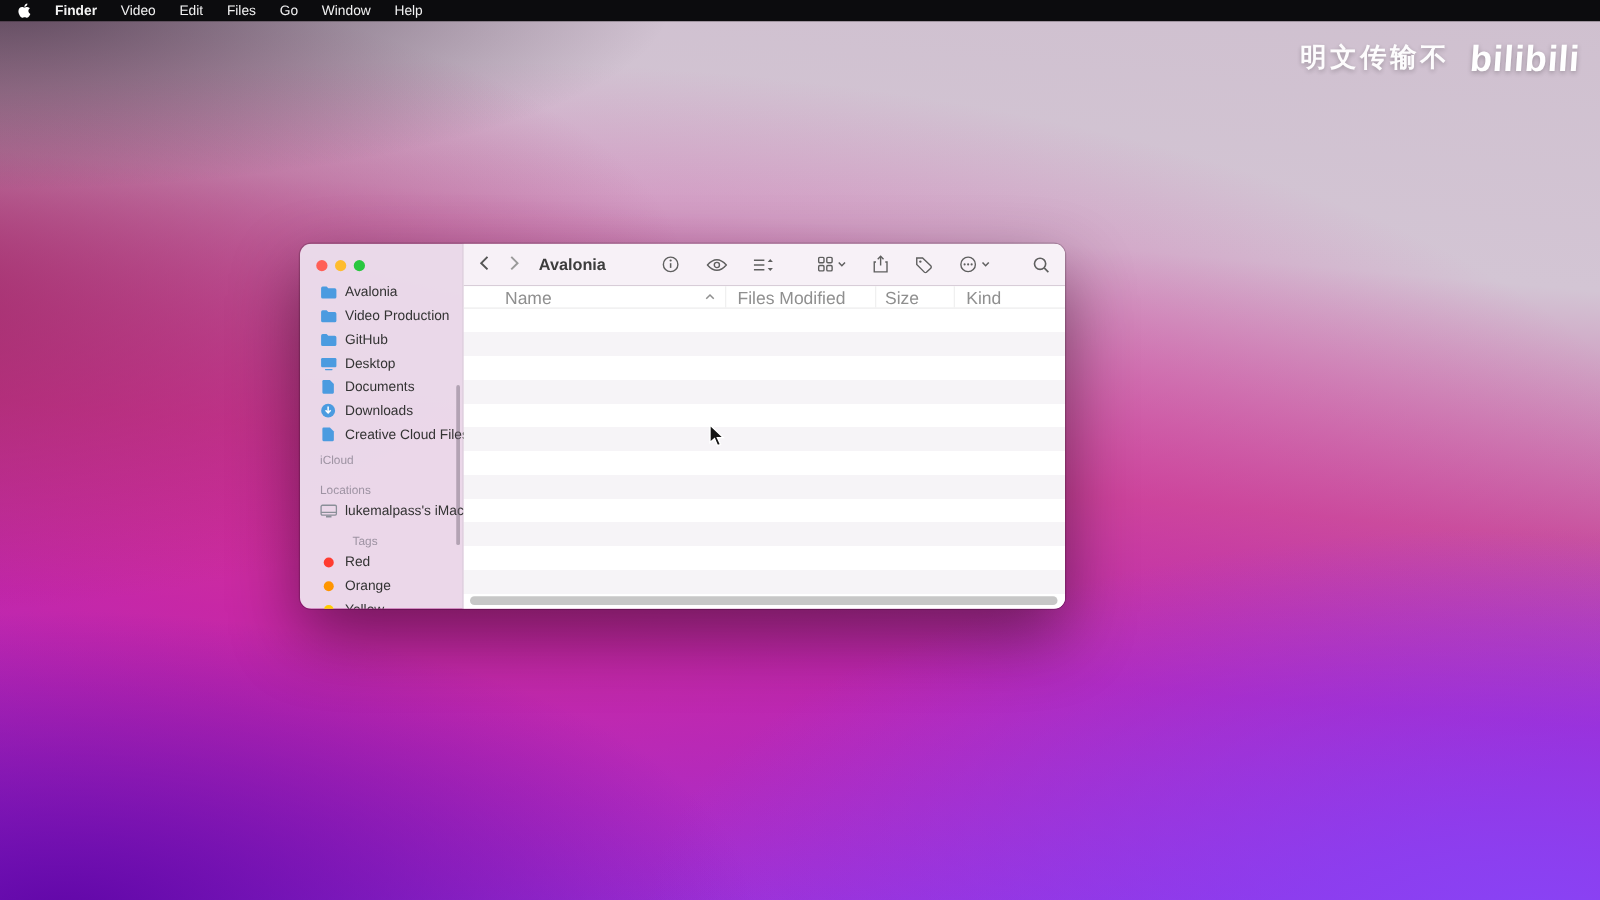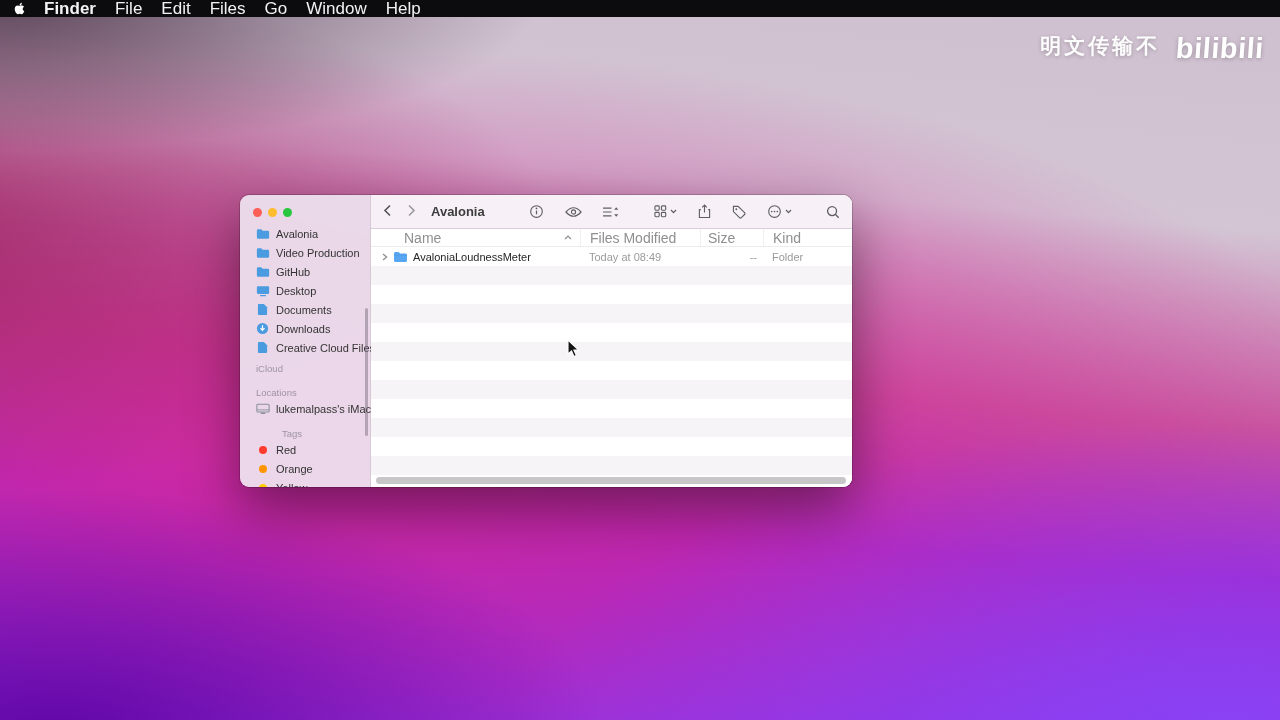--- a/index.html
+++ b/index.html
@@ -15,21 +15,21 @@
       radial-gradient(70% 55% at 4% 102%, rgba(92,2,162,.92) 0%, rgba(92,2,162,0) 62%),
       radial-gradient(120% 80% at -12% 32%, rgba(152,30,92,.85) 0%, rgba(152,30,92,0) 46%),
       radial-gradient(140% 95% at 28% 60%, rgba(212,42,152,.92) 0%, rgba(212,42,152,0) 56%),
       linear-gradient(185deg, #cfc0cf 0%, #d3c5d4 28%, #c8559f 52%, #a922c6 70%, #8c35ec 100%);
   }
 
   
   .menu-bar {
     position:absolute; top:0; left:0; width:100%; height:17px;
     background:#0c0c0e; color:#f2f2f2; display:flex; align-items:center;
-    padding:0 14px; gap:19px; font-size:17px;
+    padding:0 14px; gap:19px; font-size:11px;
   }
   .menu-bar .apple { display:flex; align-items:center; }
   .menu-bar .app-name { font-weight:700; }
   .menu-item { cursor:default; }
 
   
   .watermark {
     position:absolute; top:32px; right:16px; display:flex; align-items:flex-start; gap:16px;
     color:#fff; text-shadow:0 1px 4px rgba(0,0,0,.25);
   }
@@ -119,21 +119,21 @@
 
 <div class="desktop">
 
   <div class="menu-bar">
     <span class="apple">
       <svg width="11" height="13" viewBox="0 0 384 512">
           <path fill="#ffffff" d="M318.7 268.7c-.2-36.7 16.4-64.4 50-84.8-18.8-26.9-47.2-41.7-84.7-44.6-35.5-2.8-74.3 20.7-88.5 20.7-15 0-49.4-19.7-76.4-19.7C63.3 141.2 4 184.8 4 273.5q0 39.3 14.4 81.2c12.8 36.7 59 126.7 107.2 125.2 25.2-.6 43-17.9 75.8-17.9 31.8 0 48.3 17.9 76.4 17.9 48.6-.7 90.4-82.5 102.6-119.3-65.2-30.7-61.7-90-61.7-91.9zm-56.6-164.2c27.3-32.4 24.8-61.9 24-72.5-24.1 1.4-52 16.4-67.9 34.9-17.5 19.8-27.8 44.3-25.6 71.9 26.1 2 49.9-11.4 69.5-34.3z"></path>
         </svg>
     </span>
     <span class="menu-item app-name">Finder</span>
-    <span class="menu-item">File</span>
+    <span class="menu-item">Video</span>
     <span class="menu-item">Edit</span>
     <span class="menu-item">Files</span>
     <span class="menu-item">Go</span>
     <span class="menu-item">Window</span>
     <span class="menu-item">Help</span>
   </div>
 
   <div class="watermark">
     <span class="cn">明文传输不</span>
     <span class="logo">bilibili</span>
@@ -343,35 +343,20 @@
         </div>
         <div class="hcol hcol-size">
           <span>Size</span>
         </div>
         <div class="hcol hcol-kind">
           <span>Kind</span>
         </div>
       </div>
 
       <div class="rows">
-        <div class="file-row">
-          <div class="cell-name">
-            <svg width="6" height="8">
-                <polyline points="1,1 4.6,4 1,7" stroke="#8f8f8f" stroke-width="1.3" fill="none"></polyline>
-              </svg>
-            <svg width="15" height="12" viewBox="0 0 16 13">
-                <path d="M1 2.5A1.5 1.5 0 0 1 2.5 1H6l1.6 1.7h5.9A1.5 1.5 0 0 1 15 4.2v6.3A1.5 1.5 0 0 1 13.5 12h-11A1.5 1.5 0 0 1 1 10.5Z" fill="#58a6f2"></path>
-                <path d="M1 4h14v1H1z" fill="#4f9be8"></path>
-              </svg>
-            <span>AvaloniaLoudnessMeter</span>
-          </div>
-          <div class="cell-date">Today at 08:49</div>
-          <div class="cell-size">--</div>
-          <div class="cell-kind">Folder</div>
-        </div>
         <div class="h-scrollbar"></div>
       </div>
 
     </section>
   </div>
 
   <svg class="cursor" width="14" height="20" viewBox="0 0 14 20">
     <polygon points="1,1 1,15 4.6,11.9 7,17.6 9.4,16.6 6.9,11.1 11.6,11.1" fill="#141414" stroke="#ffffff" stroke-width="1.1"></polygon>
   </svg>
 

